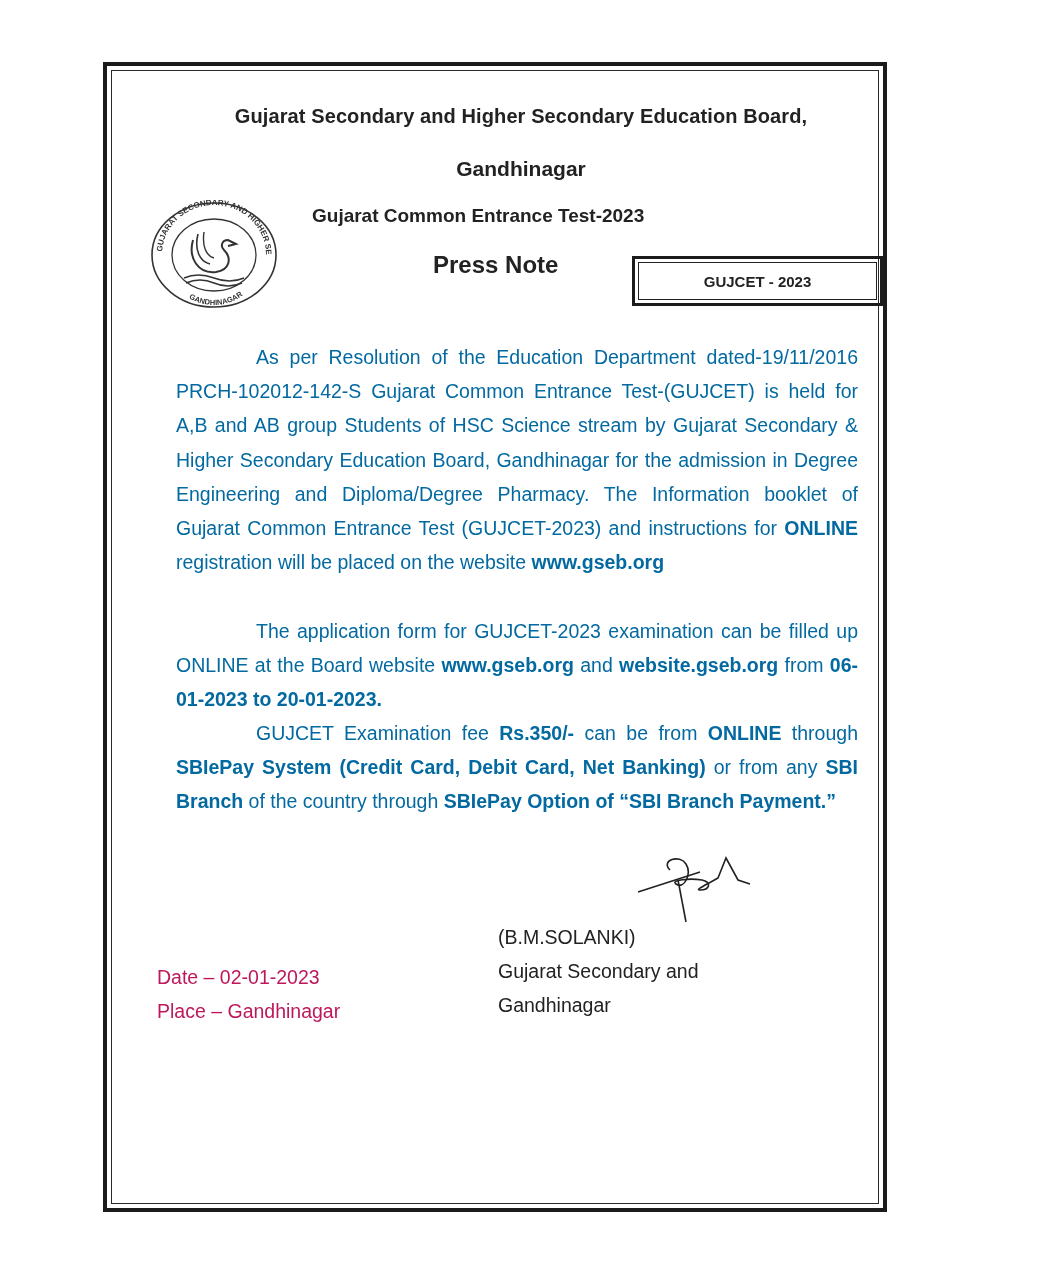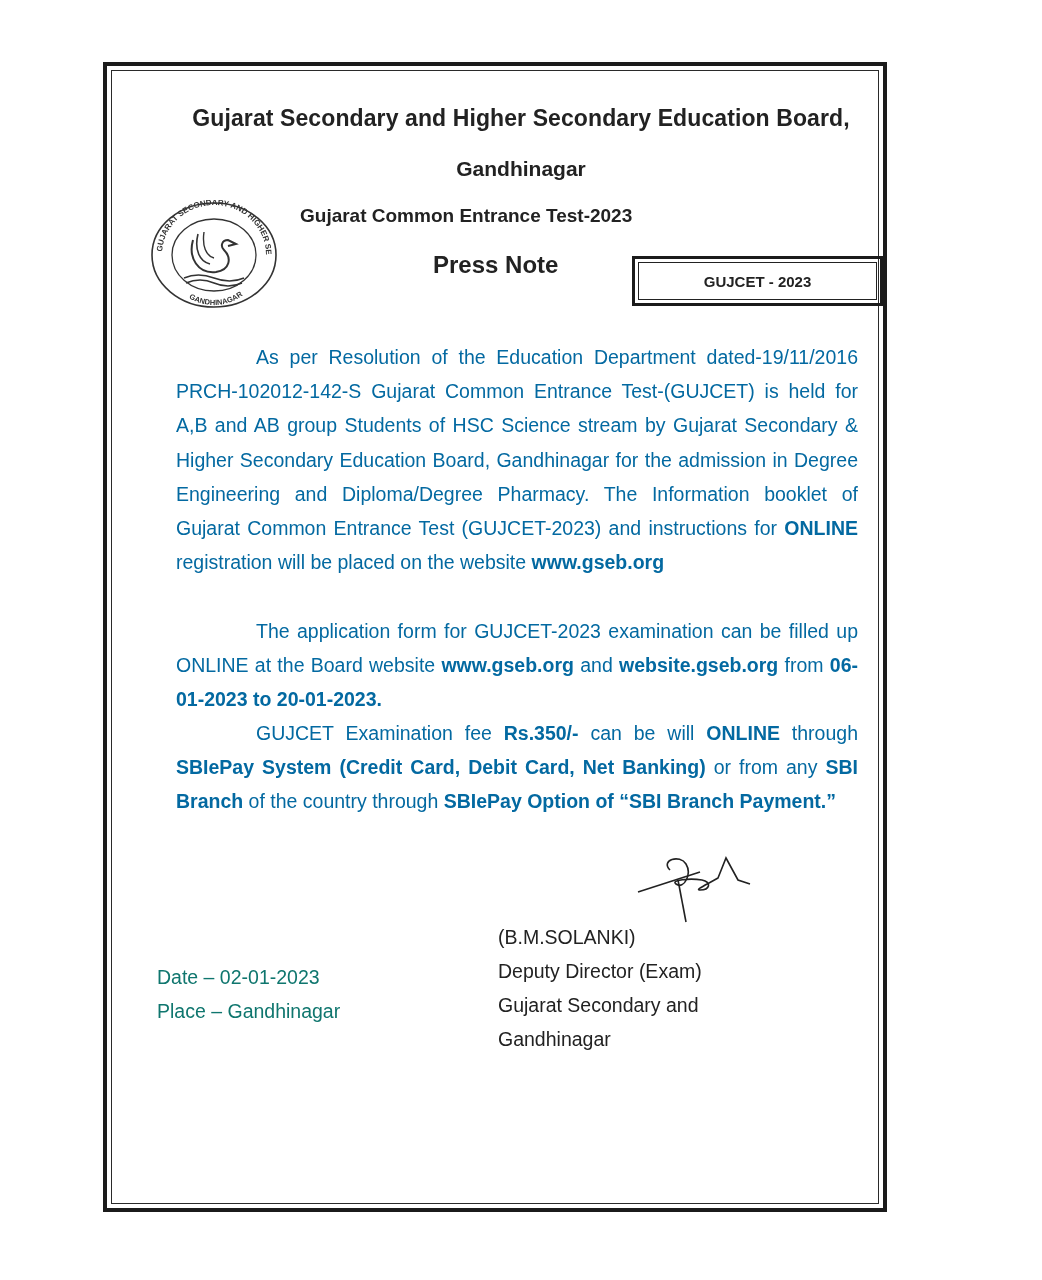--- a/index.html
+++ b/index.html
@@ -9,44 +9,44 @@
     overflow: hidden;
   }
   .frame-outer {
     position: absolute; left: 103px; top: 62px; width: 784px; height: 1150px;
     border: 4px solid #1b1b1b; box-sizing: border-box;
   }
   .frame-inner {
     position: absolute; left: 4px; top: 4px; right: 4px; bottom: 4px;
     border: 1.5px solid #2a2a2a; box-sizing: border-box;
   }
-  .t-org { position: absolute; left: 0; width: 100%; top: 105px; text-align: center; font-size: 23px; font-weight: bold; letter-spacing: 0.1px; color:#222; }
+  .t-org { position: absolute; left: 0; width: 100%; top: 105px; text-align: center; font-size: 20px; font-weight: bold; letter-spacing: 0.1px; color:#222; }
   .t-city { position: absolute; left: 0; width: 100%; top: 157px; text-align: center; font-size: 21px; font-weight: bold; color:#222; padding-left: 0; }
-  .t-exam { position: absolute; left: 300px; top: 205px; font-size: 19px; font-weight: bold; color:#222; }
+  .t-exam { position: absolute; left: 312px; top: 205px; font-size: 19px; font-weight: bold; color:#222; }
   .t-press { position: absolute; left: 433px; top: 251px; font-size: 24px; font-weight: bold; color:#222; }
   .seal { position: absolute; left: 148px; top: 200px; width: 132px; height: 110px; }
   .badge-outer {
     position: absolute; left: 632px; top: 256px; width: 251px; height: 50px;
     border: 3px solid #1b1b1b; box-sizing: border-box;
   }
   .badge-inner {
     position: absolute; left: 3px; top: 3px; right: 3px; bottom: 3px;
     border: 1.5px solid #222; display: flex; align-items: center; justify-content: center;
     font-size: 15px; font-weight: bold; color:#222;
   }
   .para {
     position: absolute; left: 176px; width: 682px; font-size: 19.5px; line-height: 34.2px;
     text-align: justify; color:#0369a1;
   }
   .para .indent { display: inline-block; width: 80px; }
   .para b { font-weight: bold; }
   .p1 { top: 340px; }
   .p2 { top: 614px; }
   .p3 { top: 716px; }
-  .left-info { position: absolute; left: 157px; top: 960px; font-size: 19.5px; line-height: 34px; color:#0f766e; }
+  .left-info { position: absolute; left: 157px; top: 960px; font-size: 19.5px; line-height: 34px; color:#be185d; }
   .sign-block { position: absolute; left: 498px; width: 356px; top: 920px; font-size: 19.5px; line-height: 34px; color:#222; }
   .signature { position: absolute; left: 630px; top: 850px; width: 130px; height: 75px; }
 </style>
 </head>
 <body>
 
 <div class="frame-outer">
   <div class="frame-inner"></div>
 </div>
 
@@ -77,31 +77,30 @@
 <div class="t-press">Press Note</div>
 
 <div class="badge-outer">
   <div class="badge-inner">GUJCET - 2023</div>
 </div>
 
 <div class="para p1"><span class="indent"></span><span>As per Resolution of the Education Department dated-19/11/2016 PRCH-102012-142-S Gujarat Common Entrance Test-(GUJCET) is held for A,B and AB group Students of HSC Science stream by Gujarat Secondary &amp; Higher Secondary Education Board, Gandhinagar for the admission in Degree Engineering and Diploma/Degree Pharmacy. The Information booklet of Gujarat Common Entrance Test (GUJCET-2023) and instructions for </span><b>ONLINE</b><span> registration will be placed on the website </span><b>www.gseb.org</b></div>
 
 <div class="para p2"><span class="indent"></span><span>The application form for GUJCET-2023 examination can be filled up ONLINE at the Board website </span><b>www.gseb.org</b><span> and </span><b>website.gseb.org</b><span> from </span><b>06-01-2023 to 20-01-2023.</b></div>
 
-<div class="para p3"><span class="indent"></span><span>GUJCET Examination fee </span><b>Rs.350/-</b><span> can be will </span><b>ONLINE</b><span> through </span><b>SBIePay System (Credit Card, Debit Card, Net Banking)</b><span> or from any </span><b>SBI Branch</b><span> of the country through </span><b>SBIePay Option of “SBI Branch Payment.”</b></div>
+<div class="para p3"><span class="indent"></span><span>GUJCET Examination fee </span><b>Rs.350/-</b><span> can be from </span><b>ONLINE</b><span> through </span><b>SBIePay System (Credit Card, Debit Card, Net Banking)</b><span> or from any </span><b>SBI Branch</b><span> of the country through </span><b>SBIePay Option of “SBI Branch Payment.”</b></div>
 
 <svg class="signature" viewBox="0 0 130 75">
   <path d="M8 42 L 70 22" stroke="#222" stroke-width="1.6" fill="none"></path>
   <path d="M40 20 C 30 10, 50 4, 56 14 C 62 24, 54 40, 46 34 C 40 30, 60 28, 72 30 C 82 32, 80 40, 70 40 C 64 40, 78 34, 88 28 L 96 8 L 108 30 L 120 34" stroke="#222" stroke-width="1.6" fill="none"></path>
   <path d="M48 30 L 56 72" stroke="#222" stroke-width="1.6" fill="none"></path>
 </svg>
 
 <div class="left-info">
   <div>Date – 02-01-2023</div>
   <div>Place – Gandhinagar</div>
 </div>
 
 <div class="sign-block">
   <div>(B.M.SOLANKI)</div>
-  <div>Deputy Director (Exam)</div>
   <div>Gujarat Secondary and</div>
   <div>Gandhinagar</div>
 </div>
 
 </body></html>

